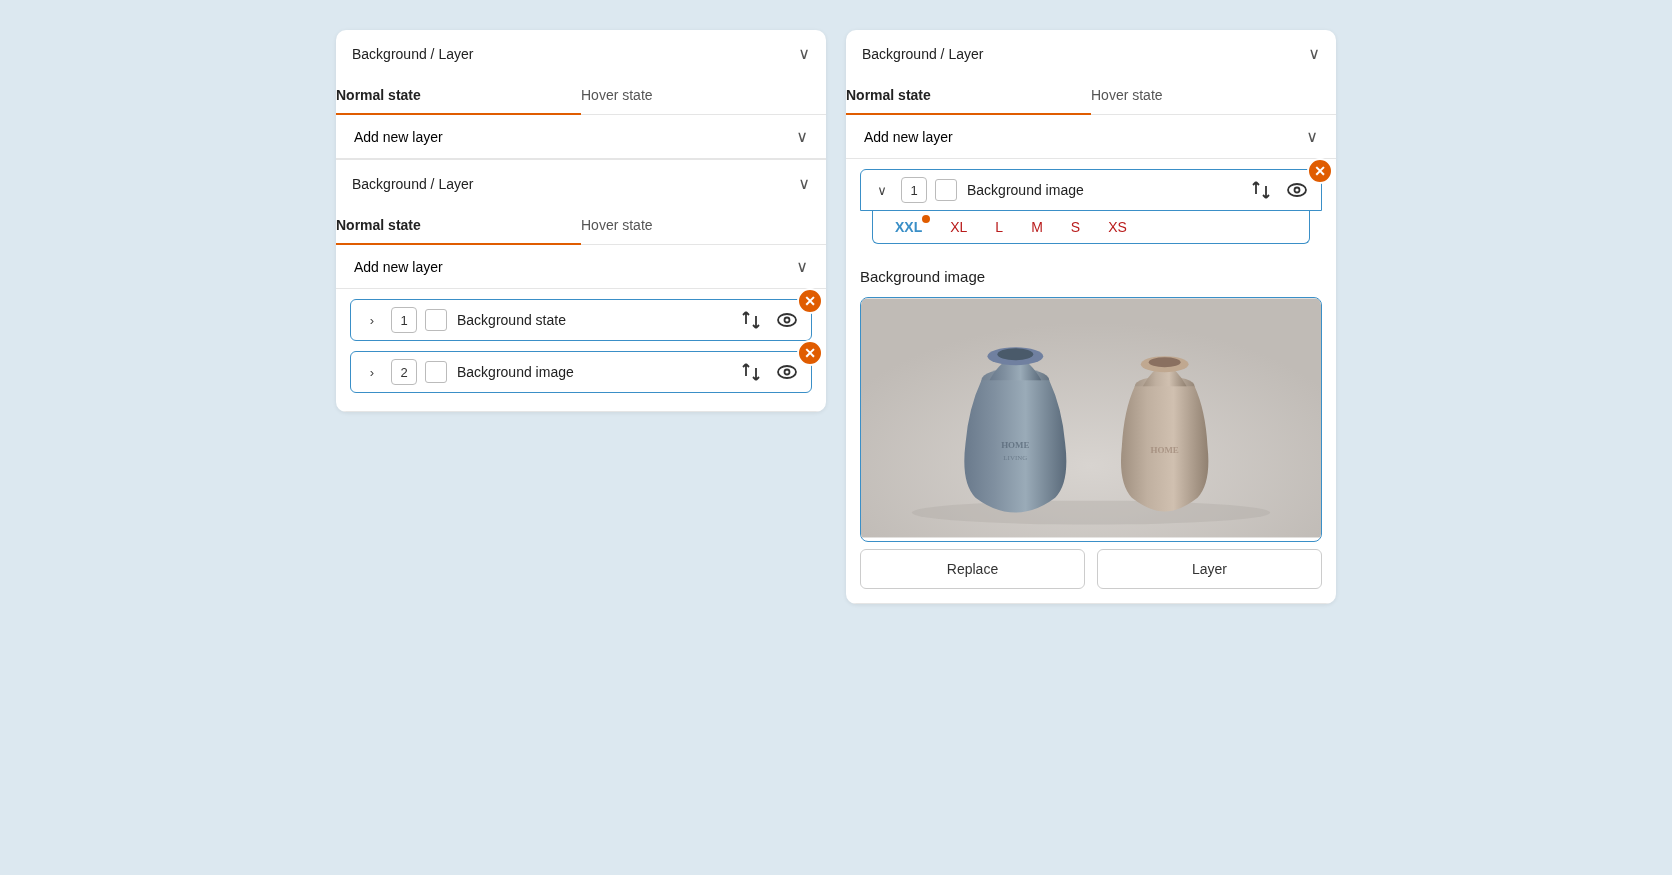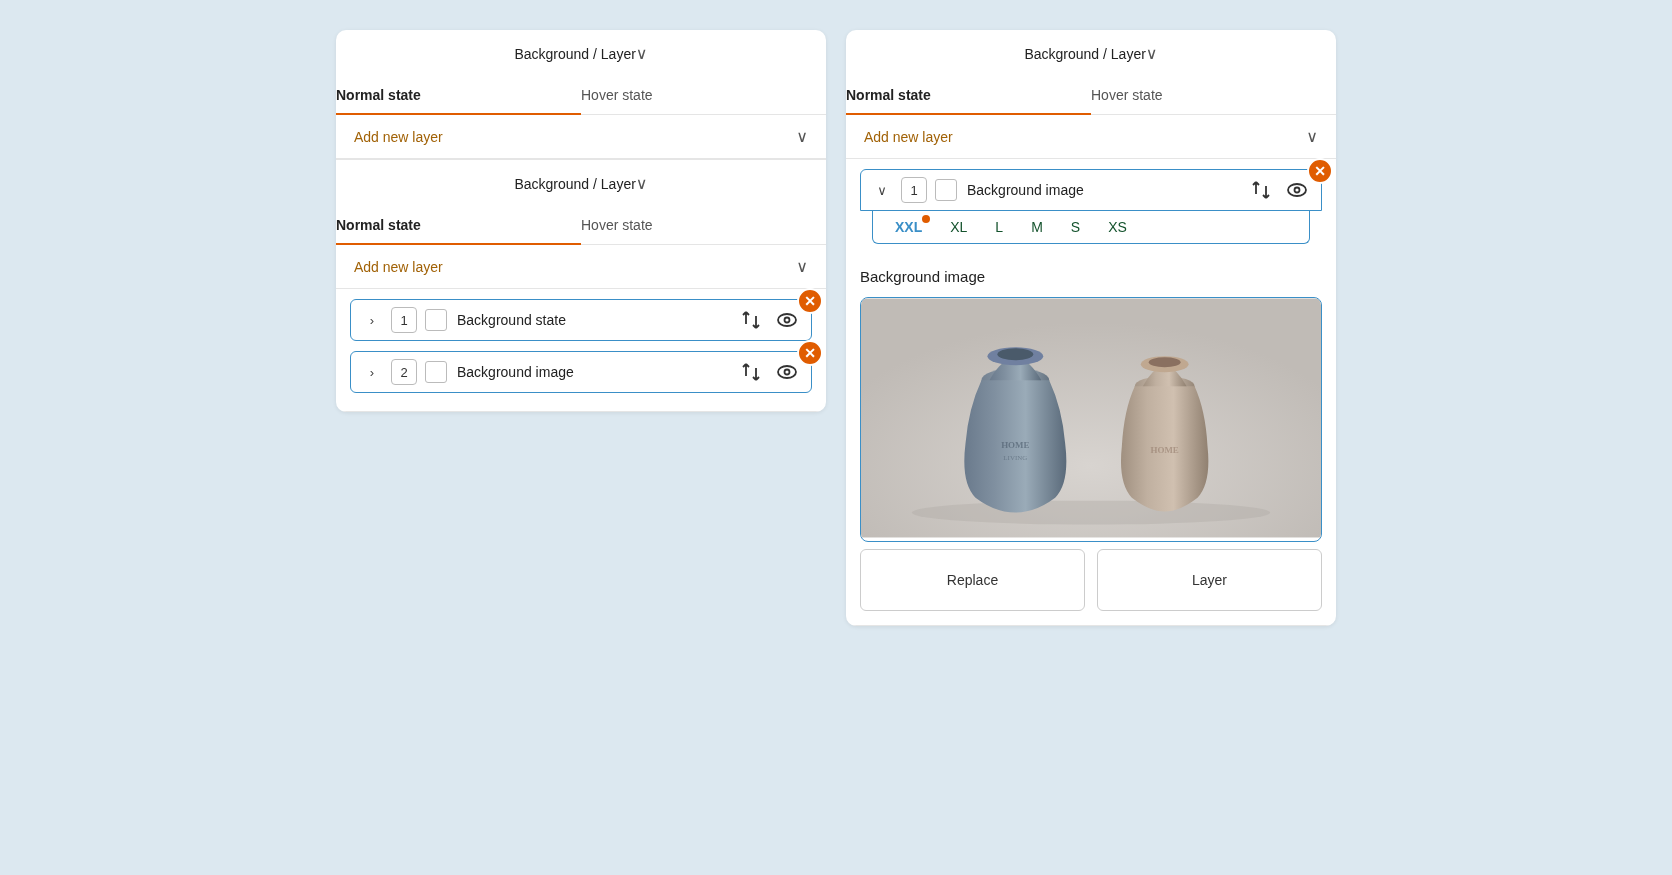--- a/index.html
+++ b/index.html
@@ -33,21 +33,21 @@
     }
 
     
     .section {
       border-bottom: 1px solid #e5e5e5;
     }
 
     .section-header {
       display: flex;
       align-items: center;
-      justify-content: center;
+      justify-content: space-between;
       padding: 14px 16px;
       cursor: pointer;
     }
 
     .section-header-title {
       font-size: 14px;
       font-weight: 500;
       color: #222;
     }
 
@@ -84,21 +84,21 @@
       display: flex;
       align-items: center;
       justify-content: space-between;
       padding: 12px 18px;
       border-bottom: 1px solid #e5e5e5;
       cursor: pointer;
     }
 
     .add-layer-label {
       font-size: 14px;
-      color: #a16207;
+      color: #000000;
       text-align: right;
     }
 
     
     .layer-row {
       display: flex;
       align-items: center;
       border: 1.5px solid #3a8fc7;
       border-radius: 6px;
       margin: 10px 14px;
@@ -188,21 +188,21 @@
       display: flex;
       border-bottom: 1px solid #e5e5e5;
       padding: 0 14px;
       margin-top: 4px;
     }
 
     .size-tab {
       padding: 8px 14px;
       font-size: 14px;
       cursor: pointer;
-      color: #14532d;
+      color: #b91c1c;
       position: relative;
     }
 
     .size-tab.active {
       color: #3a8fc7;
       font-weight: 600;
     }
 
     .size-tab .dot {
       position: absolute;
@@ -234,21 +234,21 @@
     }
 
     
     .action-buttons {
       display: flex;
       gap: 12px;
     }
 
     .action-btn {
       flex: 1;
-      padding: 22px;
+      padding: 11px;
       border: 1.5px solid #ccc;
       border-radius: 6px;
       background: #fff;
       font-size: 14px;
       color: #333;
       cursor: pointer;
       text-align: center;
     }
 
     

